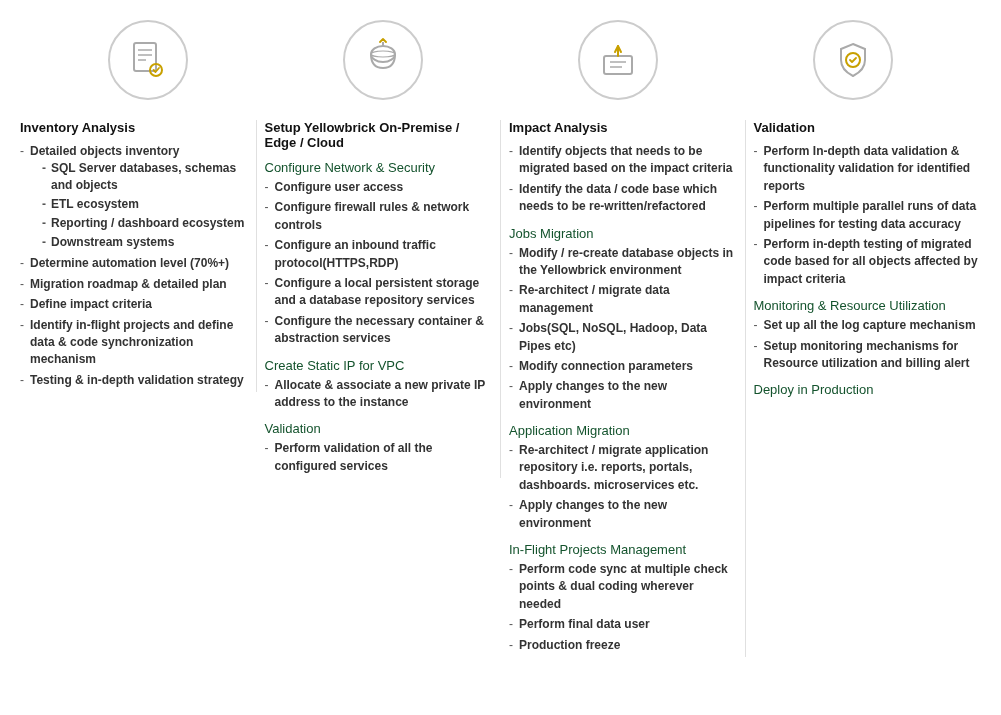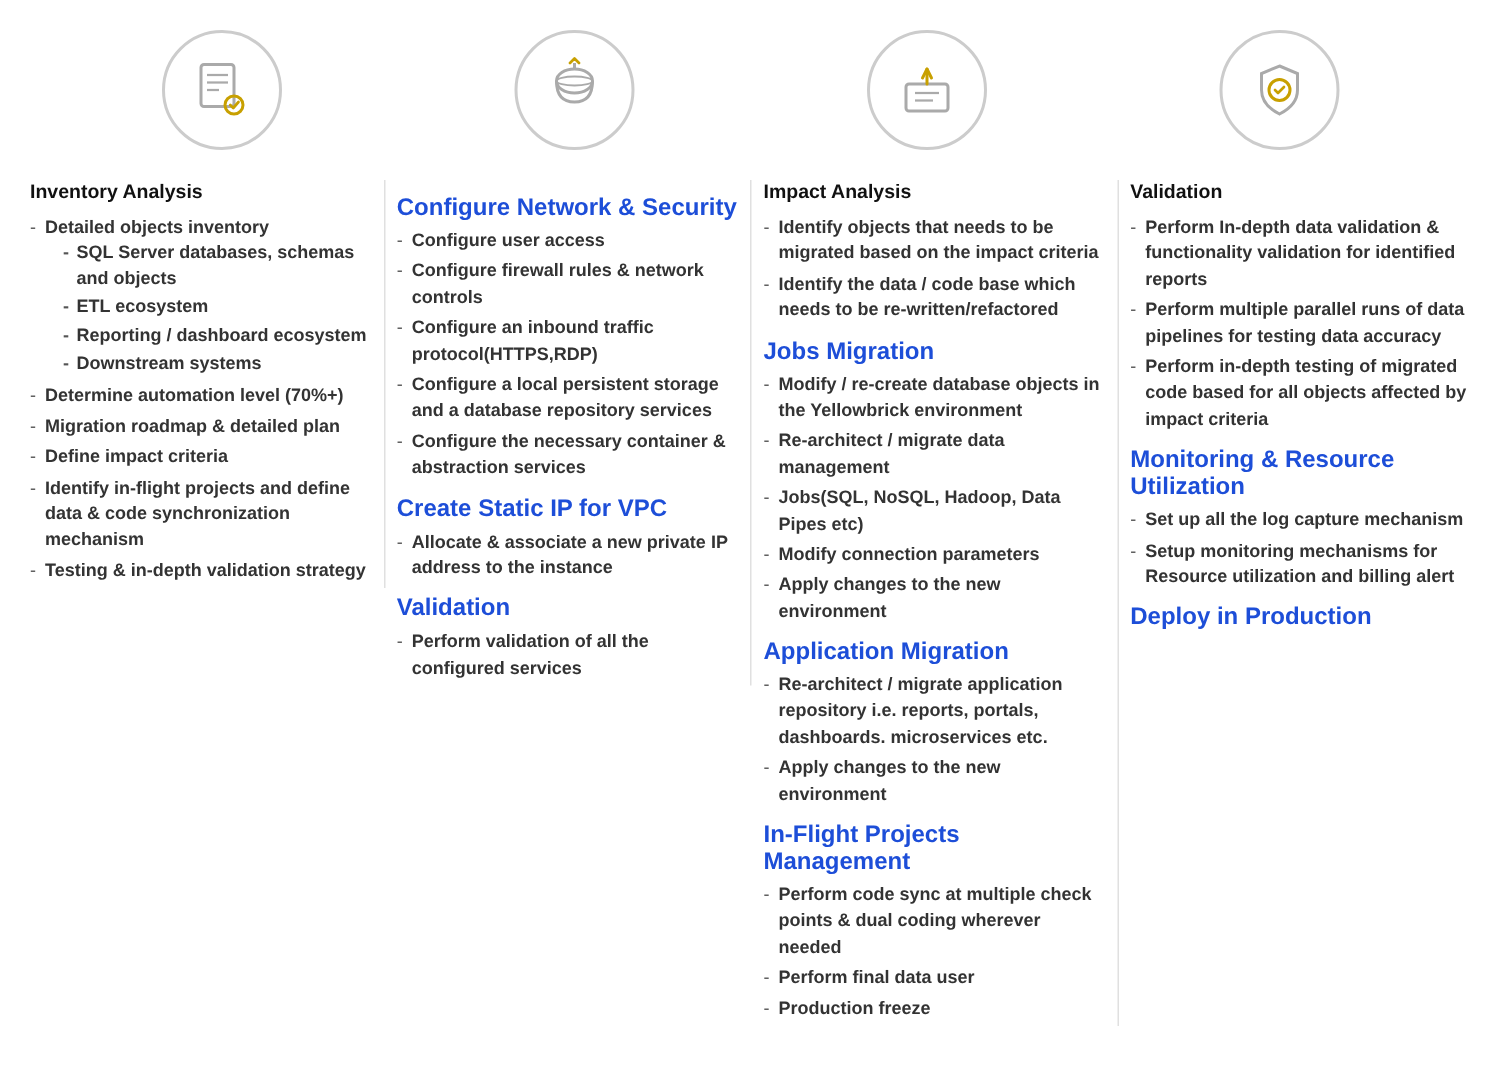--- a/index.html
+++ b/index.html
@@ -50,25 +50,25 @@
     }
     .column:first-child { padding-left: 0; }
     .column:last-child { border-right: none; padding-right: 0; }
     .col-title {
       font-size: 13px;
       font-weight: bold;
       margin-bottom: 8px;
       color: #111;
     }
     .section-title {
-      font-size: 16px;
-      font-weight: bold;
+      font-size: 13px;
+      font-weight: normal;
       margin-top: 10px;
       margin-bottom: 4px;
-      color: #1d4ed8;
+      color: #14532d;
     }
     ul.main-list {
       list-style: none;
       padding: 0;
       margin: 0;
     }
     ul.main-list > li {
       display: flex;
       align-items: flex-start;
       margin-bottom: 3px;
@@ -192,20 +192,21 @@
           <span class="text-content">Identify in-flight projects and define data &amp; code synchronization mechanism</span>
         </li>
         <li>
           <span class="dash">-</span>
           <span class="text-content">Testing &amp; in-depth validation strategy</span>
         </li>
       </ul>
     </div>
 
     <div class="column">
+      <div class="col-title">Setup Yellowbrick On-Premise / Edge / Cloud</div>
 
       <div class="section-title">Configure Network &amp; Security</div>
       <ul class="main-list">
         <li>
             <span class="dash">-</span>
             <span class="text-content">Configure user access</span>
           </li>
         <li>
             <span class="dash">-</span>
             <span class="text-content">Configure firewall rules &amp; network controls</span>

